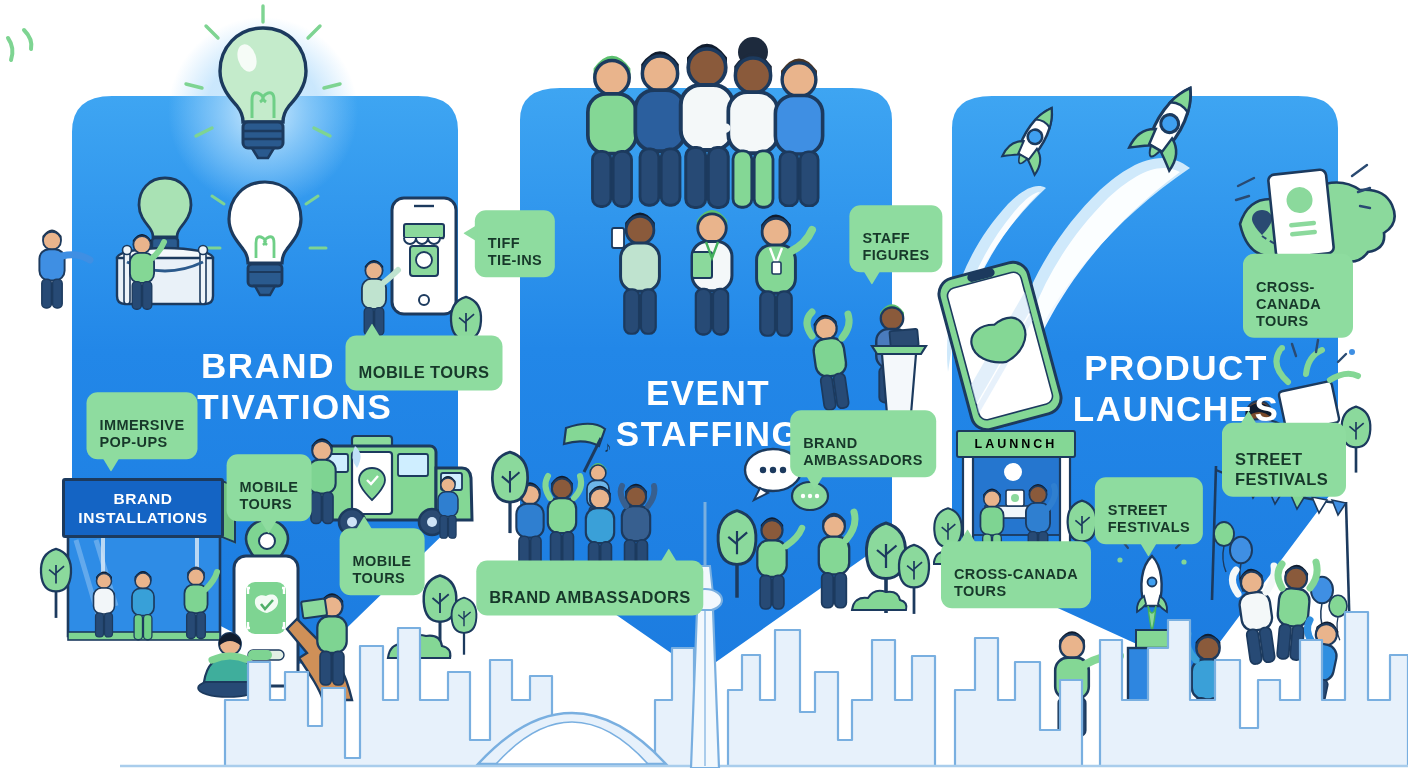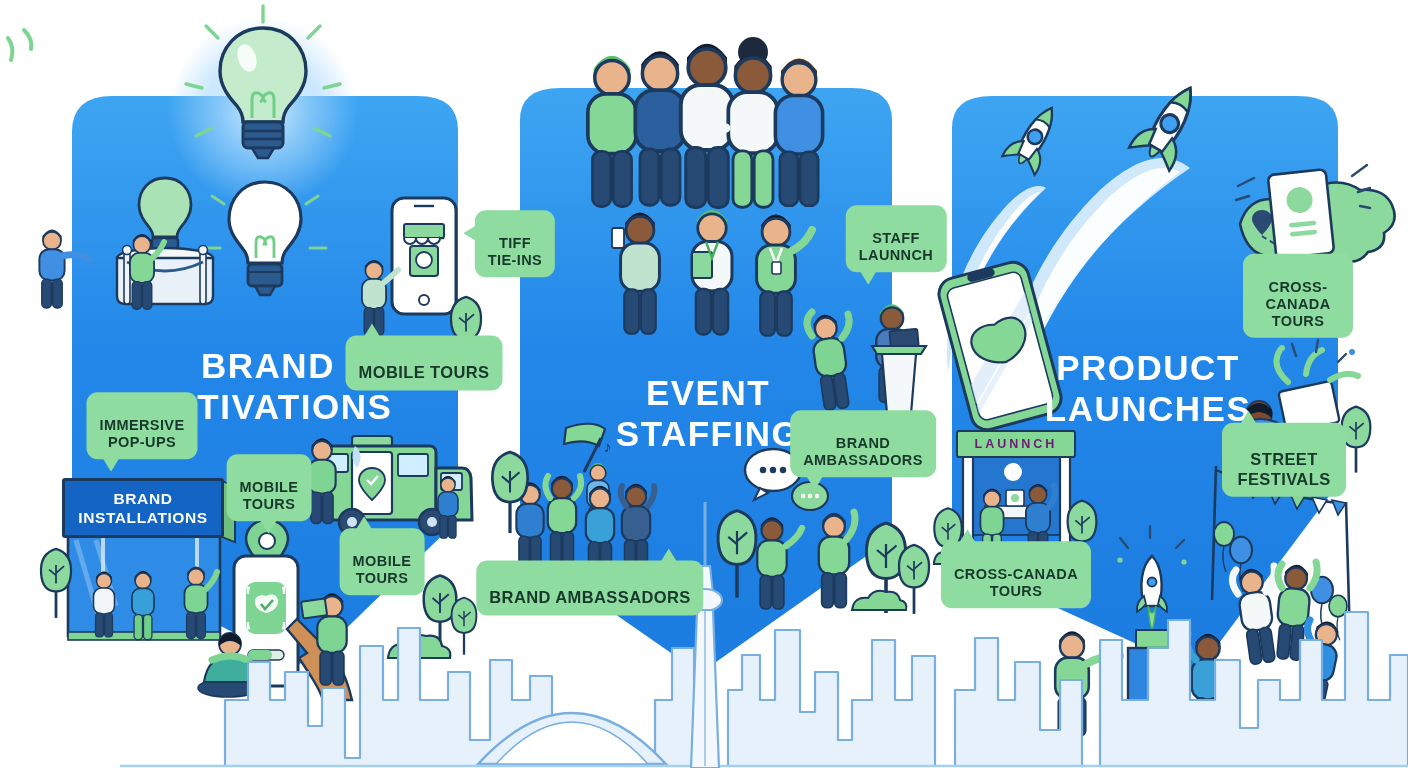--- a/index.html
+++ b/index.html
@@ -8,25 +8,25 @@
     font-family:"Liberation Sans",sans-serif;background:#ffffff;
   }
   svg.art{position:absolute;left:0;top:0;}
   .title{
     position:absolute;transform:translate(-50%,-50%);
     color:#ffffff;font-weight:700;font-size:35px;line-height:1.18;
     letter-spacing:1.5px;text-align:center;white-space:pre-line;z-index:6;
   }
   .t1{left:268px;top:386px;}
   .t2{left:708px;top:392px;margin-top:21px;}
-  .t3{left:1148px;top:388px;}
+  .t3{left:1176px;top:388px;}
   .bubble{
     position:absolute;transform:translate(-50%,-50%);
     background:#8edc9f;color:#17382a;font-weight:700;font-size:14.5px;
-    line-height:1.18;letter-spacing:.4px;text-align:center;white-space:pre-line;
+    line-height:1.18;letter-spacing:.4px;white-space:pre-line;
     padding:8px 13px;border-radius:11px;z-index:7;
   }
   .bubble .tail{
     content:"";position:absolute;width:17px;height:14px;background:inherit;
     clip-path:polygon(0 0,100% 0,50% 100%);
   }
   .big{font-size:16.5px;}
   .b-tiff .tail{left:-13px;top:16px;transform:rotate(90deg);}
   .b-mtp .tail{top:-12px;left:18px;transform:rotate(180deg);}
   .b-imm .tail{bottom:-12px;left:16px;}
@@ -45,21 +45,21 @@
     letter-spacing:.6px;display:flex;align-items:center;justify-content:center;
     text-align:center;white-space:pre-line;
   }
   .sign-edge{
     position:absolute;left:218px;top:482px;width:14px;height:54px;z-index:6;
     background:#6fc07f;border:2px solid #1c3a5e;transform:skewY(22deg);
   }
   .launch{
     position:absolute;left:956px;top:430px;width:116px;height:24px;z-index:7;
     background:#84d795;border:2px solid #1c3a5e;border-radius:3px;
-    color:#701a75;font-weight:700;font-size:12.5px;letter-spacing:3px;
+    color:#000000;font-weight:700;font-size:12.5px;letter-spacing:3px;
     display:flex;align-items:center;justify-content:center;
   }
 </style>
 </head>
 <body>
 
 <div class="canvas">
 
 <svg class="art" width="1408" height="768" viewBox="0 0 1408 768">
   <defs>
@@ -496,32 +496,35 @@
 POP-UPS</span><i class="tail"></i></div>
 <div class="bubble b-mtc" style="left:269px;top:488px;">
   <span>MOBILE
 TOURS</span><i class="tail"></i></div>
 <div class="bubble b-mtt" style="left:382px;top:562px;">
   <span>MOBILE
 TOURS</span><i class="tail"></i></div>
 
 <div class="bubble b-stf" style="left:896px;top:239px;">
   <span>STAFF
-LAUNNCH</span><i class="tail"></i></div>
+FIGURES</span><i class="tail"></i></div>
 <div class="bubble b-bar" style="left:863px;top:444px;">
   <span>BRAND
 AMBASSADORS</span><i class="tail"></i></div>
 <div class="bubble b-bal big" style="left:590px;top:588px;">
   <span>BRAND AMBASSADORS</span><i class="tail"></i></div>
 
 <div class="bubble" style="left:1298px;top:296px;">
   <span>CROSS-CANADA
 TOURS</span></div>
 <div class="bubble b-sft big" style="left:1284px;top:460px;">
   <span>STREET FESTIVALS</span><i class="tail"></i></div>
+<div class="bubble b-sfm" style="left:1149px;top:511px;">
+  <span>STREET
+FESTIVALS</span><i class="tail"></i></div>
 <div class="bubble b-ccb" style="left:1016px;top:575px;">
   <span>CROSS-CANADA
 TOURS</span><i class="tail"></i></div>
 
 <div class="sign-edge"></div>
 <div class="sign">BRAND
 INSTALLATIONS</div>
 <div class="launch">LAUNNCH</div>
 
 </div>

